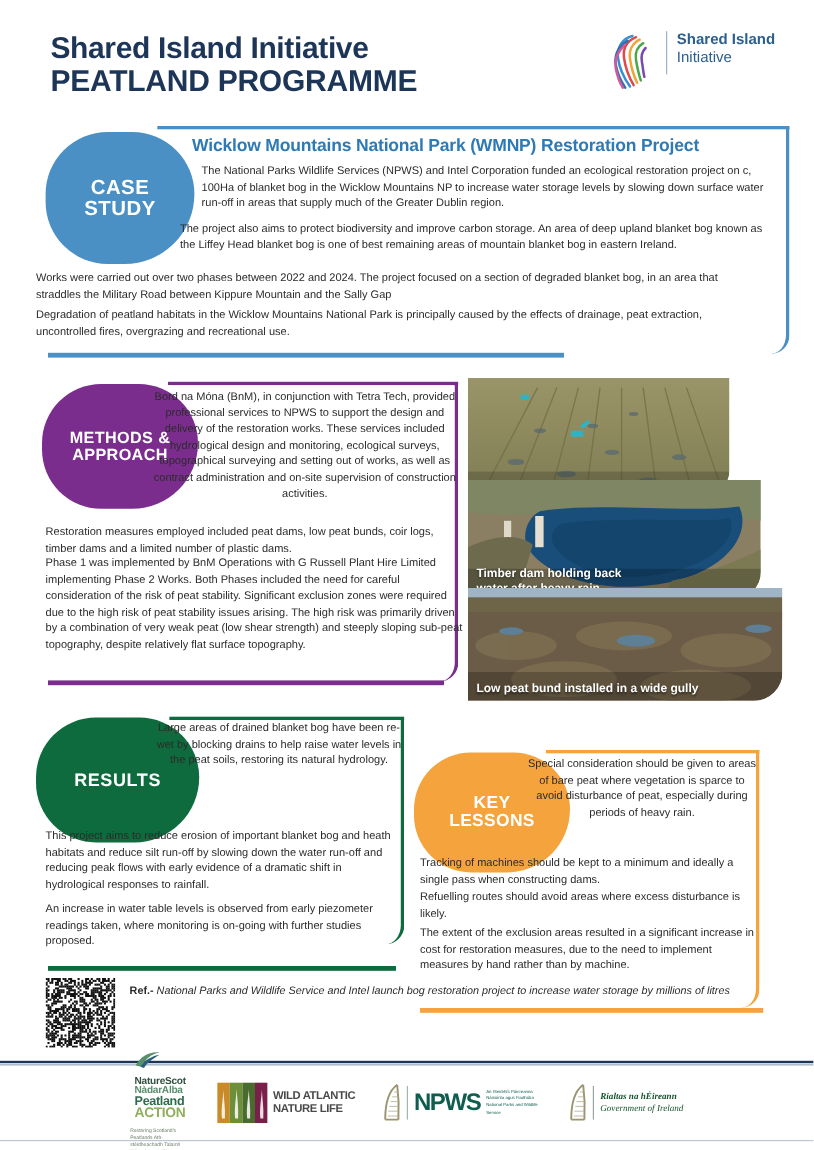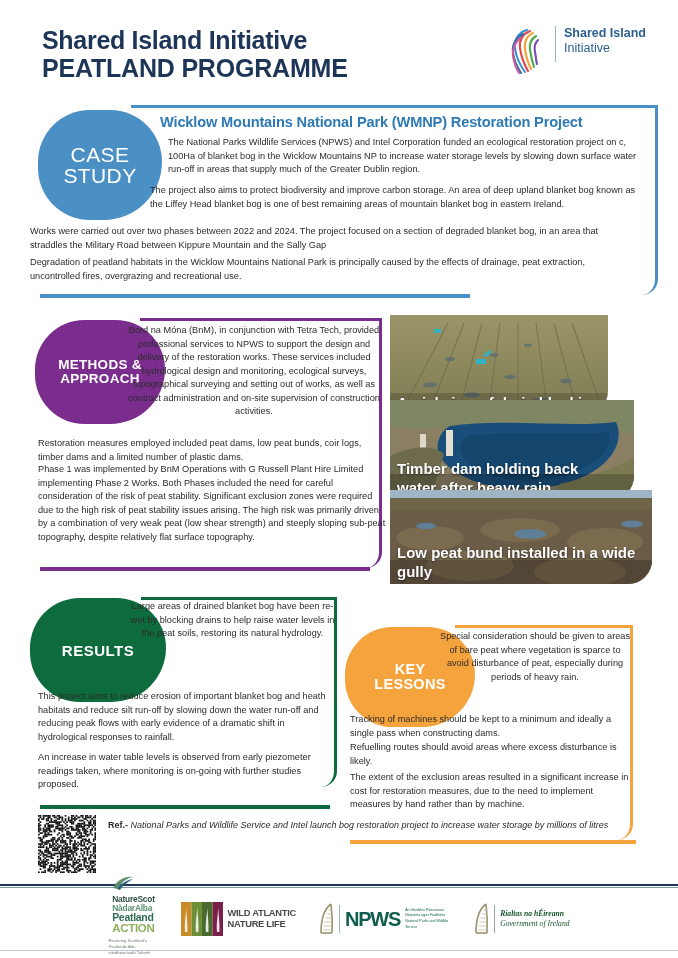--- a/index.html
+++ b/index.html
@@ -47,21 +47,21 @@
     box-sizing:border-box;
   }
   .case-underline{
     position:absolute;left:40px;top:294px;width:430px;height:4px;background:#4a90c4;
   }
   .case-badge{
     position:absolute;left:38px;top:110px;width:124px;height:110px;
     background:#4a90c4;border-radius:62px 62px 62px 62px;
     border-bottom-right-radius:70px;
     display:flex;align-items:center;justify-content:center;
-    color:#fff;font-weight:normal;font-size:21px;line-height:1.02;
+    color:#fff;font-weight:bold;font-size:17px;line-height:1.02;
     text-align:center;letter-spacing:0.4px;
   }
   .case-heading{
     position:absolute;left:160px;top:114px;width:500px;
     color:#2e7ab5;font-size:14.6px;font-weight:bold;letter-spacing:-0.15px;
   }
   .case-p1{position:absolute;left:168px;top:136px;width:470px;text-align:left;}
   .case-p2{position:absolute;left:150px;top:184px;width:490px;}
   .case-p3{position:absolute;left:30px;top:225px;width:600px;}
   .case-p4{position:absolute;left:30px;top:256px;width:560px;}
@@ -95,21 +95,21 @@
   }
   .img2{
     position:absolute;left:390px;top:400px;width:244px;height:100px;
     border-bottom-right-radius:24px;overflow:hidden;
   }
   .img3{
     position:absolute;left:390px;top:490px;width:262px;height:94px;
     border-bottom-right-radius:24px;overflow:hidden;
   }
   .cap{
-    position:absolute;left:7px;bottom:3px;color:#fff;font-size:15px;
+    position:absolute;left:7px;bottom:3px;color:#fff;font-size:10px;
     font-weight:bold;line-height:1.22;text-shadow:0 1px 2px rgba(0,0,0,.55);
   }
 
   
   .res-box{
     left:141px;top:597px;width:196px;height:190px;
     border:3px solid #0e6b3d;border-radius:0 0 16px 0;
     border-left:none;border-bottom:none;box-sizing:border-box;
   }
   .res-underline{position:absolute;left:40px;top:805px;width:290px;height:4px;background:#0e6b3d;}

